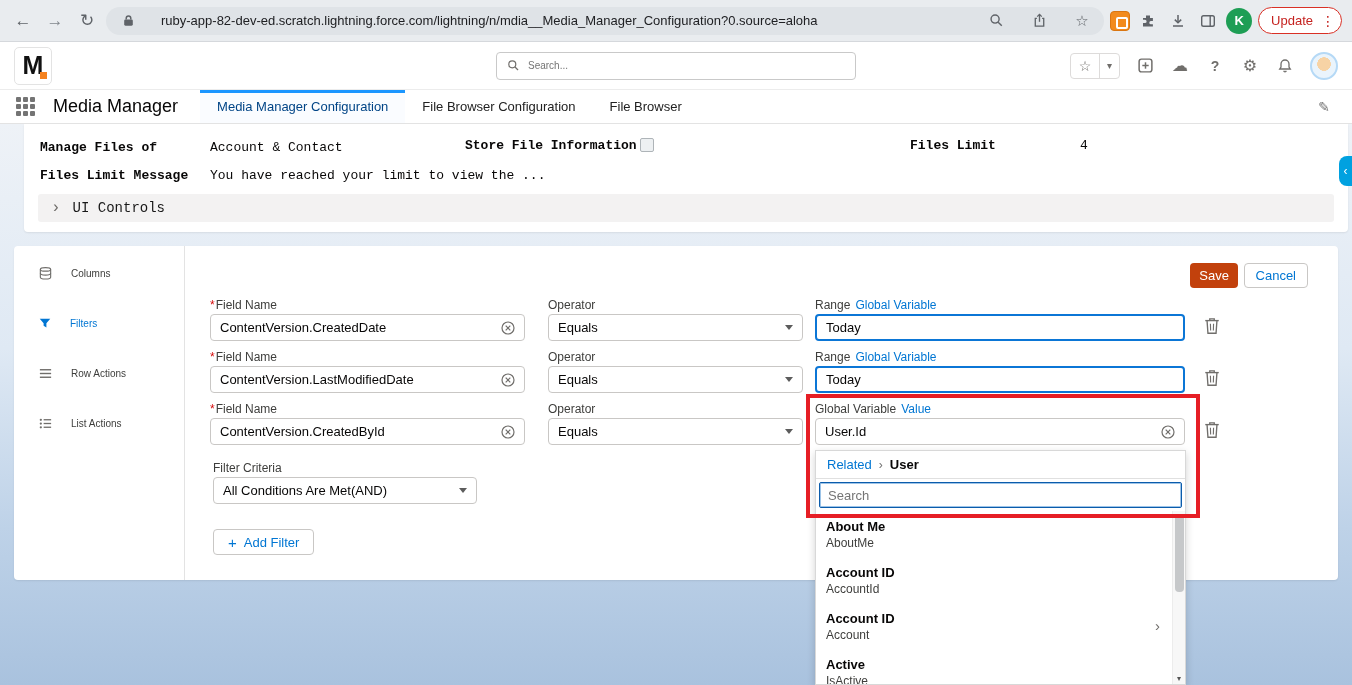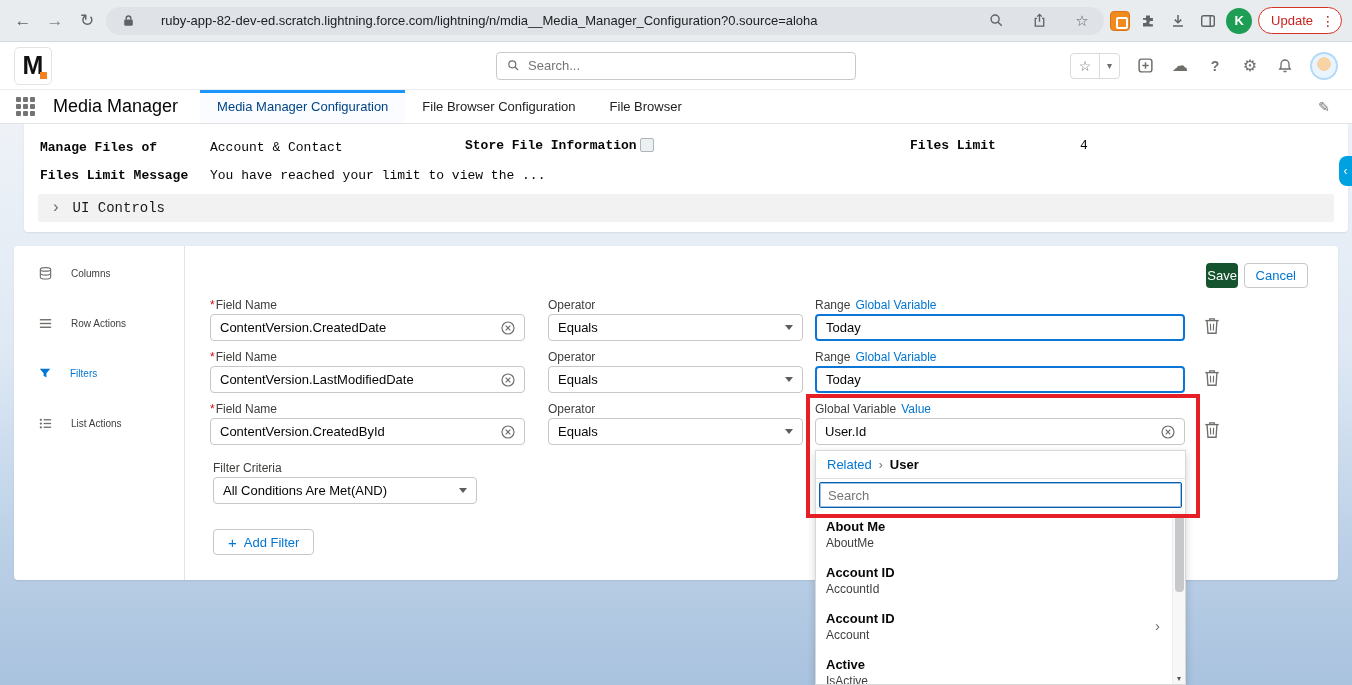--- a/index.html
+++ b/index.html
@@ -30,21 +30,21 @@
 
   
   .sf-header { position:absolute; top:42px; left:0; right:0; height:48px; background:#fff;
     border-bottom:1px solid #ececec; display:flex; align-items:center; padding:0 14px; z-index:70; }
   .sf-logo { width:38px; height:38px; border:1px solid #e3e3e3; border-radius:5px; background:#fff;
     display:flex; align-items:center; justify-content:center; position:relative; }
   .sf-logo .logo-m { font-size:25px; font-weight:bold; color:#111; line-height:1; }
   .sf-logo::after { content:""; position:absolute; right:4px; bottom:5px; width:7px; height:7px; background:#f5821f; }
   .sf-search { position:absolute; left:50%; transform:translateX(-50%); width:360px; height:28px;
     border:1px solid #c9c9c9; border-radius:4px; background:#fff; display:flex; align-items:center; gap:8px; padding:0 10px; }
-  .sf-search input { border:0; outline:0; flex:1; font-size:13px; color:#444; background:transparent;
+  .sf-search input { border:0; outline:0; flex:1; font-size:10px; color:#444; background:transparent;
     font-family:"Liberation Sans","DejaVu Sans",sans-serif; }
   .sf-actions { margin-left:auto; display:flex; align-items:center; gap:15px; color:#706e6b; }
   .fav-group { display:flex; height:26px; border:1px solid #dddbda; border-radius:4px; overflow:hidden; }
   .fav-cell { display:flex; align-items:center; justify-content:center; width:28px; font-size:14px; color:#706e6b; }
   .fav-cell.caret { width:20px; border-left:1px solid #dddbda; font-size:10px; }
   .hdr-ic { display:flex; align-items:center; justify-content:center; width:20px; height:20px; font-size:16px; color:#706e6b; }
   .hdr-ic.q { font-size:14px; font-weight:bold; }
   .sf-avatar { width:28px; height:28px; border-radius:50%; border:2px solid #b5d9f6;
     background:radial-gradient(circle at 50% 42%, #f7d3a5 36%, #eaf4fc 38%); }
 
@@ -78,21 +78,21 @@
   .ui-bar .txt { font-size:14px; color:#181818; }
 
   
   .card-main { left:14px; top:246px; width:1324px; height:334px; }
   .side { position:absolute; left:0; top:0; bottom:0; width:171px; border-right:1px solid #e3e3e3; padding-top:2px; }
   .side-item { display:flex; align-items:center; gap:18px; height:50px; padding-left:24px;
     font-size:10px; color:#3e3e3c; cursor:pointer; }
   .side-item svg { flex:0 0 auto; }
   .side-item.active { color:#0176d3; }
 
-  .btn-save { position:absolute; top:17px; right:100px; height:25px; padding:0 1px; background:#14532d;
+  .btn-save { position:absolute; top:17px; right:100px; height:25px; padding:0 9px; background:#c2410c;
     color:#fff; border:0; border-radius:4px; font-size:13px; display:flex; align-items:center; cursor:pointer;
     font-family:"Liberation Sans","DejaVu Sans",sans-serif; }
   .btn-cancel { position:absolute; top:17px; right:30px; height:25px; padding:0 11px; background:#fff;
     color:#0176d3; border:1px solid #c9c7c5; border-radius:4px; font-size:13px; display:flex; align-items:center;
     cursor:pointer; font-family:"Liberation Sans","DejaVu Sans",sans-serif; }
 
   .flt-label { position:absolute; font-size:12px; color:#3e3e3c; white-space:nowrap; }
   .flt-label .ast { color:#d60b0b; margin-right:1px; }
   .flt-label .link { color:#0176d3; margin-left:5px; cursor:pointer; }
   .flt-box { position:absolute; height:27px; border:1px solid #c9c7c5; border-radius:4px; background:#fff;
@@ -292,37 +292,37 @@
       <div class="side-item">
         <span style="display:flex;color:#706e6b;">
           <svg viewBox="0 0 16 16" width="15" height="15">
               <ellipse cx="8" cy="3.6" rx="5.5" ry="1.9" fill="none" stroke="currentColor" stroke-width="1.2"></ellipse>
               <path d="M2.5 3.6v4.2c0 1 2.5 1.9 5.5 1.9s5.5-.9 5.5-1.9V3.6" fill="none" stroke="currentColor" stroke-width="1.2"></path>
               <path d="M2.5 7.8V12c0 1 2.5 1.9 5.5 1.9s5.5-.9 5.5-1.9V7.8" fill="none" stroke="currentColor" stroke-width="1.2"></path>
             </svg>
         </span>
         <span>Columns</span>
       </div>
+      <div class="side-item active">
+        <span style="display:flex;color:#0176d3;">
+          <svg viewBox="0 0 16 16" width="14" height="14">
+              <path d="M2 3h12L9.6 8.4V13l-3.2-1.9V8.4z" fill="currentColor"></path>
+            </svg>
+        </span>
+        <span>Filters</span>
+      </div>
       <div class="side-item">
         <span style="display:flex;color:#706e6b;">
           <svg viewBox="0 0 16 16" width="15" height="15">
               <line x1="2" y1="4" x2="14" y2="4" stroke="currentColor" stroke-width="1.5"></line>
               <line x1="2" y1="8" x2="14" y2="8" stroke="currentColor" stroke-width="1.5"></line>
               <line x1="2" y1="12" x2="14" y2="12" stroke="currentColor" stroke-width="1.5"></line>
             </svg>
         </span>
         <span>Row Actions</span>
-      </div>
-      <div class="side-item active">
-        <span style="display:flex;color:#0176d3;">
-          <svg viewBox="0 0 16 16" width="14" height="14">
-              <path d="M2 3h12L9.6 8.4V13l-3.2-1.9V8.4z" fill="currentColor"></path>
-            </svg>
-        </span>
-        <span>Filters</span>
       </div>
       <div class="side-item">
         <span style="display:flex;color:#706e6b;">
           <svg viewBox="0 0 16 16" width="15" height="15">
               <circle cx="3" cy="4" r="1.2" fill="currentColor"></circle>
               <line x1="6" y1="4" x2="14" y2="4" stroke="currentColor" stroke-width="1.4"></line>
               <circle cx="3" cy="8" r="1.2" fill="currentColor"></circle>
               <line x1="6" y1="8" x2="14" y2="8" stroke="currentColor" stroke-width="1.4"></line>
               <circle cx="3" cy="12" r="1.2" fill="currentColor"></circle>
               <line x1="6" y1="12" x2="14" y2="12" stroke="currentColor" stroke-width="1.4"></line>

